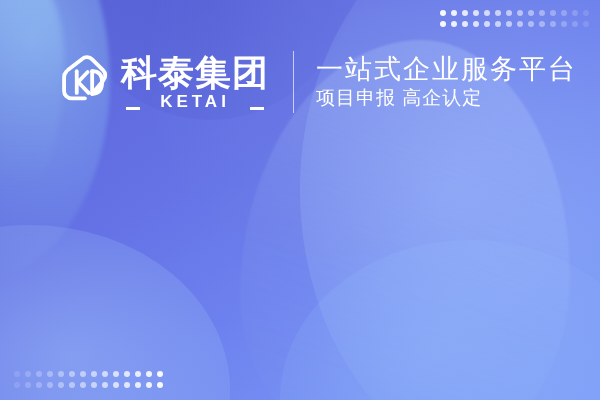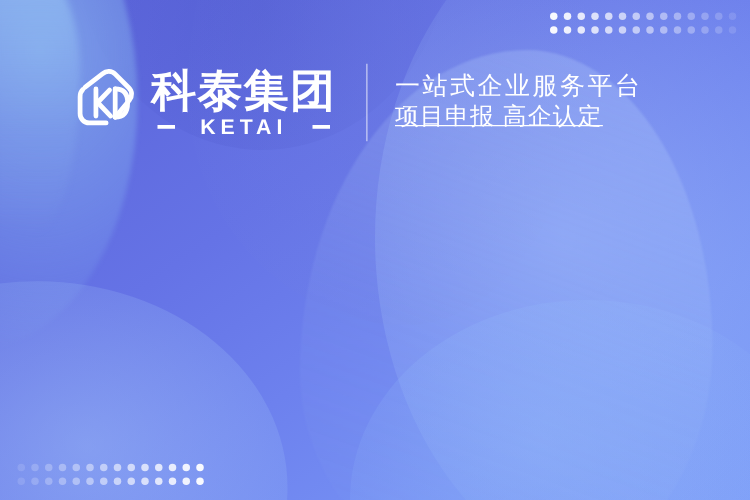--- a/index.html
+++ b/index.html
@@ -124,21 +124,21 @@
   #logo-cn {
     color: #ffffff;
     font-size: 36px;
     font-weight: bold;
     letter-spacing: 1px;
     line-height: 1.05;
     white-space: nowrap;
   }
   #logo-en-row {
     display: flex;
-    align-items: center;
+    align-items: flex-end;
     gap: 20px;
     margin-top: 2px;
   }
   .logo-rule { width: 14px; height: 3px; background: #ffffff; }
   #logo-en {
     color: #ffffff;
     font-size: 17px;
     font-weight: bold;
     letter-spacing: 4px;
     line-height: 1;
@@ -146,34 +146,33 @@
   }
   #header-divider {
     width: 1px;
     height: 62px;
     background: rgba(255,255,255,0.65);
     margin: 0 22px 0 24px;
   }
   #tagline-block { display: flex; flex-direction: column; justify-content: center; }
   #tagline-main {
     color: #ffffff;
-    font-size: 20px;
+    font-size: 27px;
     letter-spacing: 2px;
     line-height: 1.2;
     white-space: nowrap;
     text-align: center;
   }
   #tagline-sub {
     color: #ffffff;
     font-size: 19px;
     letter-spacing: 1px;
     line-height: 1.3;
     margin-top: 1px;
     white-space: nowrap;
-    text-decoration: underline;
   }
 
   
   #headline {
     position: absolute;
     left: 56px;
     top: 152px;
     width: 500px;
   }
   .headline-line {

